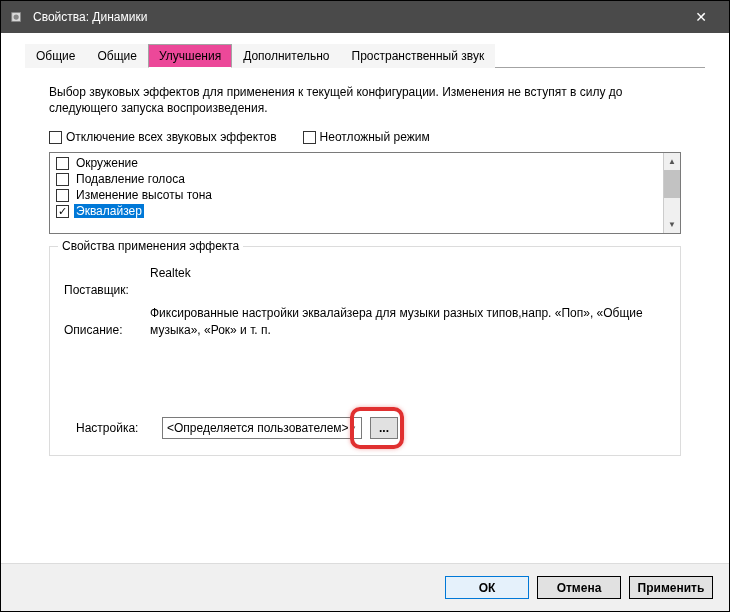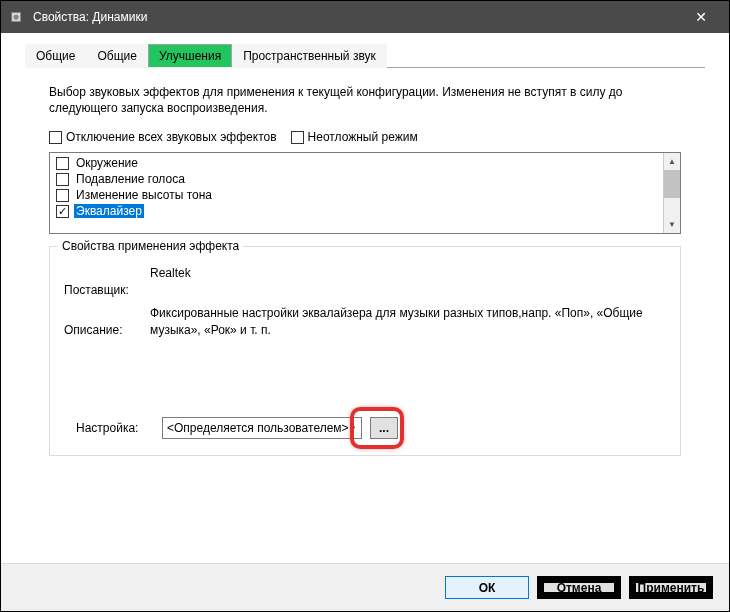--- a/index.html
+++ b/index.html
@@ -4,23 +4,23 @@
 <style>
 * { box-sizing: border-box; margin: 0; padding: 0; font-family: "Segoe UI", Tahoma, sans-serif; font-size: 12px; }
 body { background: #fff; width: 730px; height: 612px; position: relative; border: 1px solid #000; }
 .titlebar { height: 32px; background: #4a4a4a; color: #fff; display: flex; align-items: center; padding: 0 8px; }
 .titlebar-icon { width: 16px; height: 16px; margin-right: 8px; display: inline-flex; align-items: center; justify-content: center; }
 .titlebar-title { flex: 1; font-size: 12px; }
 .titlebar-close { width: 40px; height: 32px; display: flex; align-items: center; justify-content: center; cursor: pointer; font-size: 14px; }
 .content { padding: 10px 24px 16px 24px; height: 530px; position: relative; }
 .tabs { display: flex; border-bottom: 1px solid #a3a3a3; margin-bottom: 16px; }
 .tab { padding: 4px 10px; border: 1px solid transparent; border-bottom: none; cursor: pointer; position: relative; top: 1px; background: #f5f5f5;}
-.tab.active { background: #22c55e; border: 1px solid #a3a3a3; border-bottom: 1px solid #fff; }
+.tab.active { background: #ec4899; border: 1px solid #a3a3a3; border-bottom: 1px solid #fff; }
 .description { margin: 0 24px 14px 24px; color: #000; line-height: 1.35; }
-.checkbox-row { margin: 0 24px 8px 24px; display: flex; gap: 14px; text-align: center; }
+.checkbox-row { margin: 0 24px 8px 24px; display: flex; gap: 26px; text-align: center; }
 .checkbox-item { display: flex; align-items: center; gap: 4px; }
 .checkbox { width: 13px; height: 13px; border: 1px solid #333; background: #fff; cursor: pointer; display: inline-flex; align-items: center; justify-content: center; }
 .checkbox.checked::after { content: "✓"; font-size: 11px; color: #000; line-height: 1; }
 .effects-list { margin: 0 24px 12px 24px; border: 1px solid #7a7a7a; height: 82px; position: relative; display: flex; }
 .effects-items { flex: 1; padding: 2px 0; overflow: hidden; }
 .effect-item { display: flex; align-items: center; gap: 5px; padding: 1px 6px; cursor: pointer; }
 .effect-item.selected .effect-label { background: #0078d7; color: #fff; padding: 0 2px; }
 .effect-label { padding: 0 2px; }
 .scrollbar { width: 17px; background: #f0f0f0; border-left: 1px solid #ccc; display: flex; flex-direction: column; }
 .scroll-btn { height: 17px; display: flex; align-items: center; justify-content: center; cursor: pointer; font-size: 8px; color: #555; }
@@ -32,21 +32,21 @@
 .prop-label { width: 86px; color: #000000; margin-top: 18px; }
 .prop-value { flex: 1; color: #000; line-height: 1.35; }
 .setting-row { display: flex; align-items: center; position: absolute; bottom: 16px; left: 26px; right: 14px; }
 .setting-label { width: 86px; }
 .dropdown { width: 200px; height: 22px; border: 1px solid #7a7a7a; background: #fff; display: flex; align-items: center; padding: 0 4px; cursor: pointer; }
 .dropdown-text { flex: 1; white-space: nowrap; overflow: hidden; }
 .dropdown-arrow { font-size: 8px; color: #555; }
 .more-btn { width: 28px; height: 22px; border: 1px solid #7a7a7a; background: #e1e1e1; margin-left: 8px; cursor: pointer; display: flex; align-items: center; justify-content: center; font-weight: bold; }
 .highlight { position: absolute; border: 4px solid #e03030; border-radius: 10px; pointer-events: none; box-shadow: 0 0 4px rgba(224,48,48,0.4); }
 .button-bar { position: absolute; bottom: 0; left: 0; right: 0; height: 48px; border-top: 1px solid #dcdcdc; display: flex; justify-content: flex-end; align-items: center; gap: 8px; padding: 0 16px; background: #f0f0f0; font-weight: bold; }
-.dlg-btn { min-width: 84px; height: 23px; border: 7px solid #000000; background: #e1e1e1; cursor: pointer; display: flex; align-items: center; justify-content: center; }
+.dlg-btn { min-width: 84px; height: 23px; border: 1px solid #000000; background: #e1e1e1; cursor: pointer; display: flex; align-items: center; justify-content: center; }
 .dlg-btn.default { border: 1px solid #0078d7; background: #e5f1fb; }
 </style>
 </head>
 <body>
 
 <div class="titlebar">
   <span class="titlebar-icon">
     <svg width="14" height="14" viewBox="0 0 16 16">
         <rect x="2" y="3" width="10" height="10" fill="#ddd" stroke="#888"></rect>
         <circle cx="7" cy="8" r="3" fill="#888"></circle>
@@ -54,20 +54,21 @@
   </span>
   <span class="titlebar-title">Свойства: Динамики</span>
   <div class="titlebar-close">✕</div>
 </div>
 
 <div class="content">
   <div class="tabs">
     <div class="tab">Общие</div>
     <div class="tab">Общие</div>
     <div class="tab active">Улучшения</div>
+    <div class="tab">Дополнительно</div>
     <div class="tab">Пространственный звук</div>
   </div>
 
   <div class="description">Выбор звуковых эффектов для применения к текущей конфигурации. Изменения не вступят в силу до следующего запуска воспроизведения.</div>
 
   <div class="checkbox-row">
     <div class="checkbox-item">
       <span class="checkbox"></span>
       <span>Отключение всех звуковых эффектов</span>
     </div>

